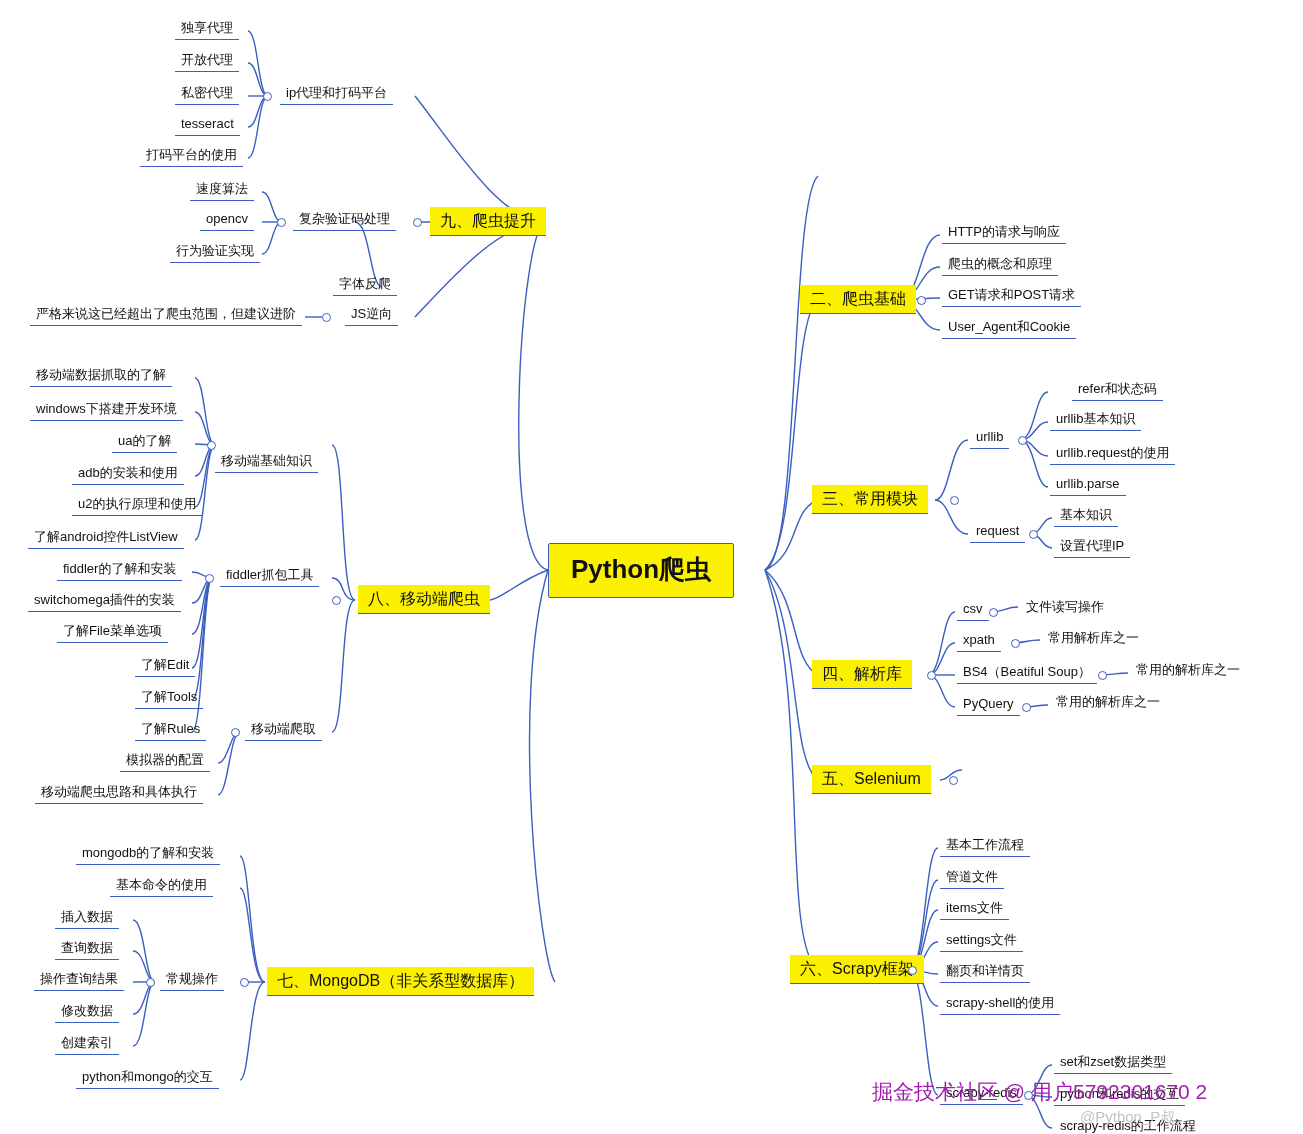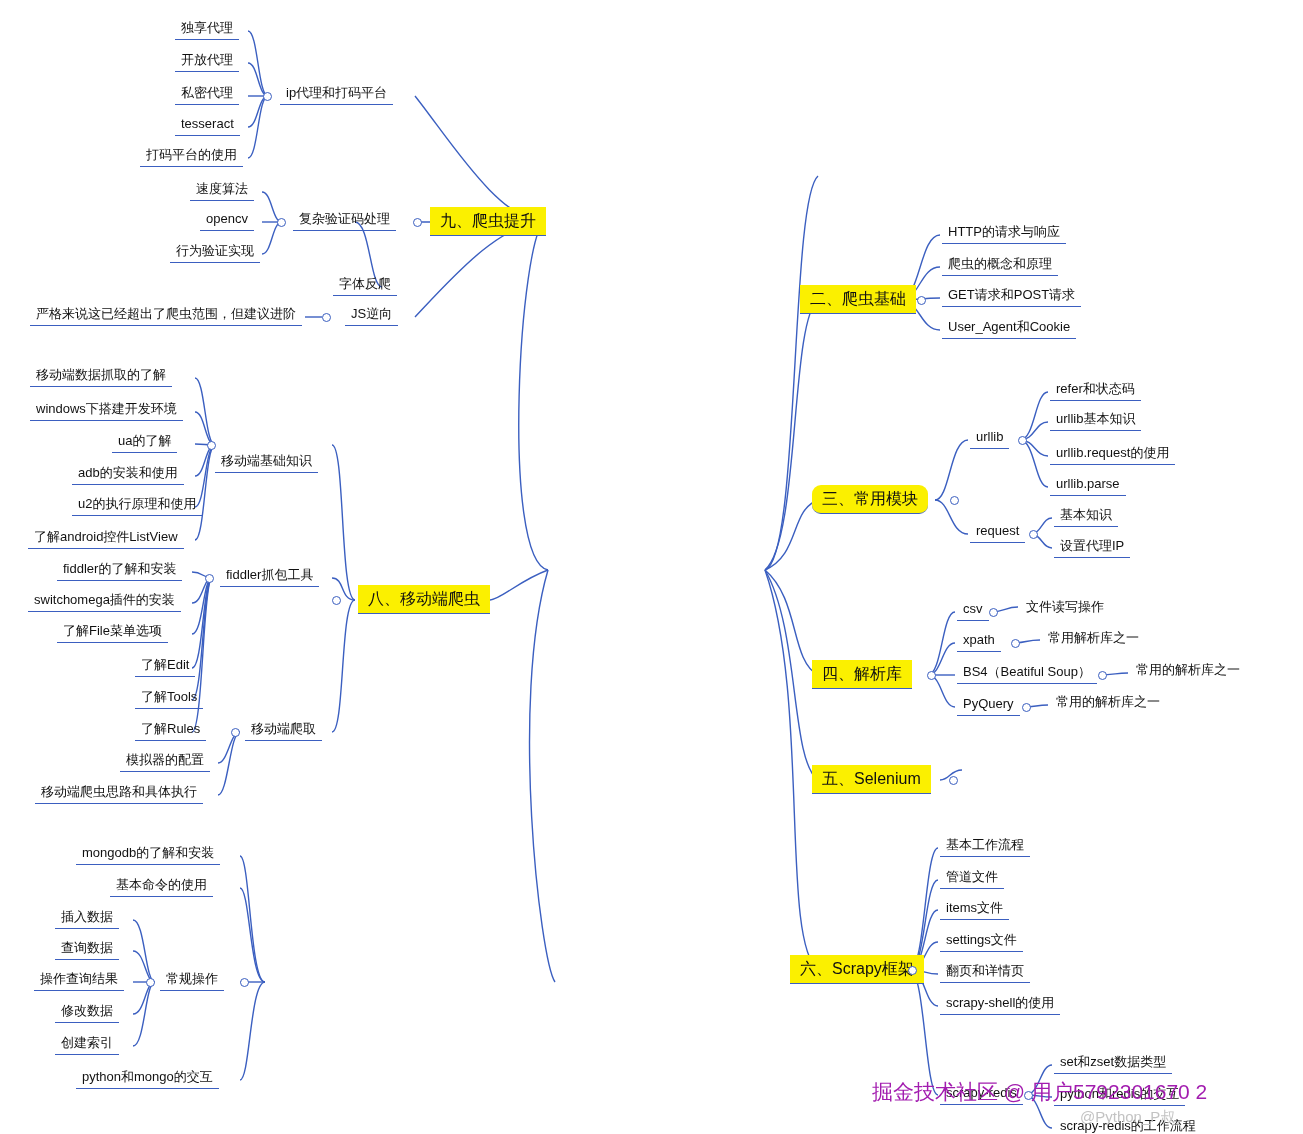--- a/index.html
+++ b/index.html
@@ -138,34 +138,35 @@
       <path d="M268,96 C258,96 258,127 248,127"></path>
       <path d="M268,96 C258,96 258,158 248,158"></path>
       <path d="M282,222 C272,222 272,192 262,192"></path>
       <path d="M282,222 C272,222 272,222 262,222"></path>
       <path d="M282,222 C272,222 272,254 262,254"></path>
       <path d="M355,222 C370,222 370,287 382,287"></path>
       <path d="M322,317 C312,317 312,317 305,317"></path>
     </g>
   </svg>
 
+  <div class="node root" style="left:548px;top:543px;">Python爬虫</div>
 
 
   <div class="node hl" style="left:800px;top:285px;">二、爬虫基础</div>
   <div class="dot" style="left:917px;top:296px;"></div>
   <div class="node plain" style="left:942px;top:222px;">HTTP的请求与响应</div>
   <div class="node plain" style="left:942px;top:254px;">爬虫的概念和原理</div>
   <div class="node plain" style="left:942px;top:285px;">GET请求和POST请求</div>
   <div class="node plain" style="left:942px;top:317px;">User_Agent和Cookie</div>
 
-  <div class="node hl" style="left:812px;top:485px;border-radius:9px;">三、常用模块</div>
+  <div class="node hl" style="left:812px;top:485px;">三、常用模块</div>
   <div class="dot" style="left:950px;top:496px;"></div>
   <div class="node plain" style="left:970px;top:427px;">urllib</div>
   <div class="dot" style="left:1018px;top:436px;"></div>
-  <div class="node plain" style="left:1050px;top:379px;">refer和状态码</div>
+  <div class="node plain" style="left:1072px;top:379px;">refer和状态码</div>
   <div class="node plain" style="left:1050px;top:409px;">urllib基本知识</div>
   <div class="node plain" style="left:1050px;top:443px;">urllib.request的使用</div>
   <div class="node plain" style="left:1050px;top:474px;">urllib.parse</div>
   <div class="node plain" style="left:970px;top:521px;">request</div>
   <div class="dot" style="left:1029px;top:530px;"></div>
   <div class="node plain" style="left:1054px;top:505px;">基本知识</div>
   <div class="node plain" style="left:1054px;top:536px;">设置代理IP</div>
 
   <div class="node hl" style="left:812px;top:660px;">四、解析库</div>
   <div class="dot" style="left:927px;top:671px;"></div>
@@ -192,20 +193,21 @@
   <div class="node plain" style="left:940px;top:898px;">items文件</div>
   <div class="node plain" style="left:940px;top:930px;">settings文件</div>
   <div class="node plain" style="left:940px;top:961px;">翻页和详情页</div>
   <div class="node plain" style="left:940px;top:993px;">scrapy-shell的使用</div>
   <div class="node plain" style="left:940px;top:1083px;">scrapy-redis</div>
   <div class="dot" style="left:1024px;top:1091px;"></div>
   <div class="node plain" style="left:1054px;top:1052px;">set和zset数据类型</div>
   <div class="node plain" style="left:1054px;top:1084px;">python和redis的交互</div>
   <div class="node plain" style="left:1054px;top:1116px;">scrapy-redis的工作流程</div>
 
+  <div class="node hl" style="left:267px;top:967px;">七、MongoDB（非关系型数据库）</div>
   <div class="dot" style="left:240px;top:978px;"></div>
   <div class="node plain" style="left:76px;top:843px;">mongodb的了解和安装</div>
   <div class="node plain" style="left:110px;top:875px;">基本命令的使用</div>
   <div class="node plain" style="left:160px;top:969px;">常规操作</div>
   <div class="dot" style="left:146px;top:978px;"></div>
   <div class="node plain" style="left:55px;top:907px;">插入数据</div>
   <div class="node plain" style="left:55px;top:938px;">查询数据</div>
   <div class="node plain" style="left:34px;top:969px;">操作查询结果</div>
   <div class="node plain" style="left:55px;top:1001px;">修改数据</div>
   <div class="node plain" style="left:55px;top:1033px;">创建索引</div>

